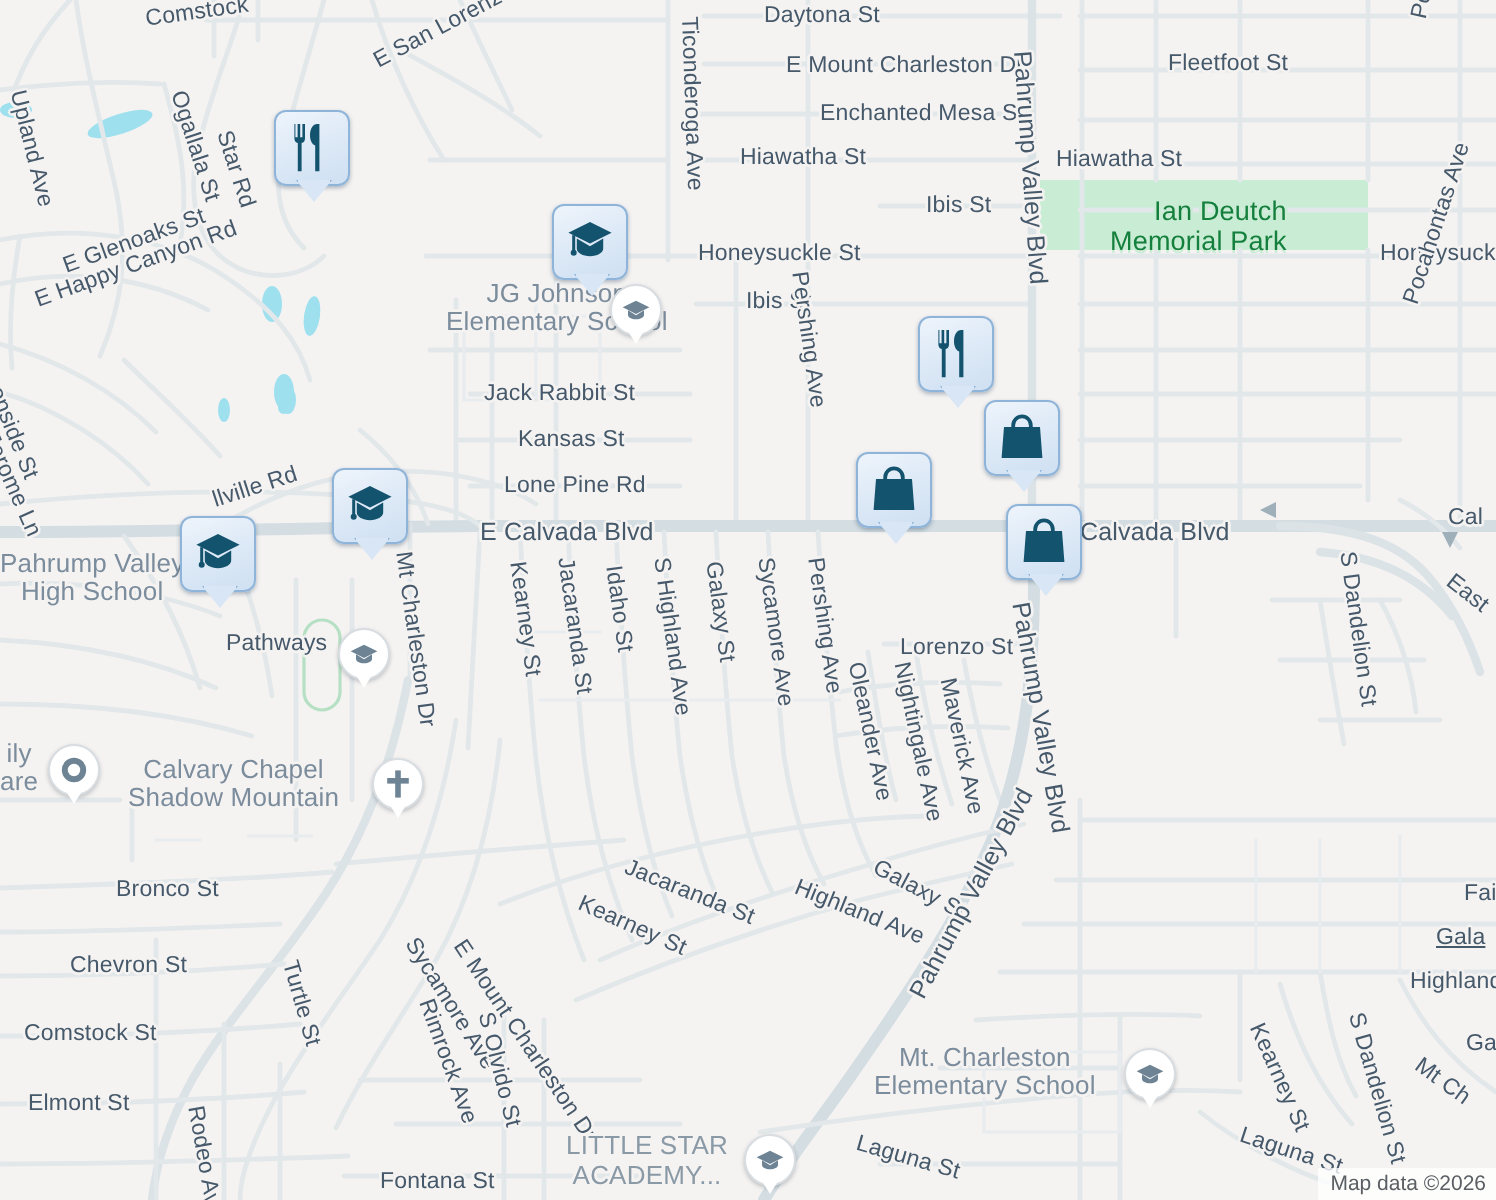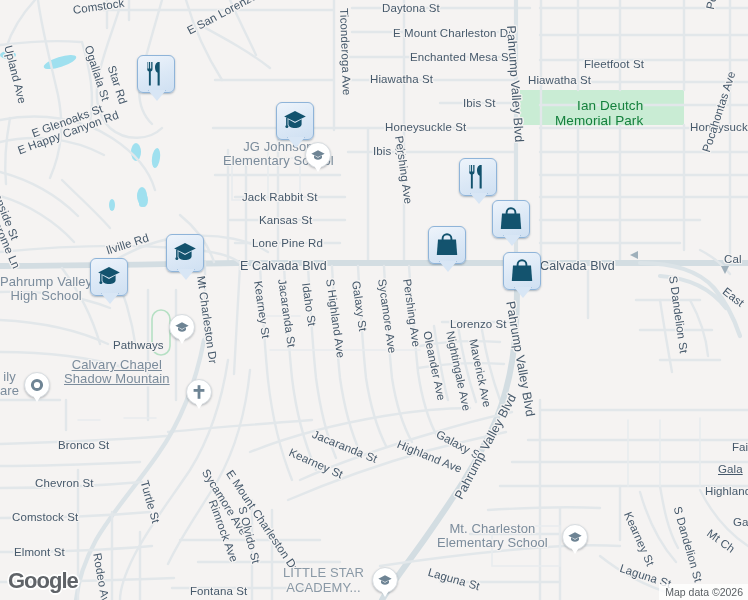--- a/index.html
+++ b/index.html
@@ -299,34 +299,34 @@
     <g>
       <path class="rt" d="M232 158 H300 V200 H232 Z"></path>
       <path class="rt" d="M268 150 V200"></path>
       <path class="rt" d="M492 526 H560 V566 H492 Z"></path>
     </g>
   </svg>
 
   <div id="streetLabels">
       <div class="lbl" style="left: 72px; top: 4px; transform: rotate(-8deg);">Comstock</div>
       <div class="lbl" style="left: 382px; top: 2px; transform: rotate(0deg);">Daytona St</div>
-      <div class="lbl" style="left: 584px; top: 26px; transform: rotate(0deg); margin-top: 32px;">Fleetfoot St</div>
+      <div class="lbl" style="left: 584px; top: 26px; transform: rotate(0deg);">Fleetfoot St</div>
       <div class="lbl" style="left: 704px; top: 8px; transform: rotate(-78deg);">Pocahontas Ave</div>
       <div class="lbl" style="left: 185px; top: 26px; transform: rotate(-28deg);">E San Lorenzo St</div>
       <div class="lbl" style="left: 393px; top: 27px; transform: rotate(0deg);">E Mount Charleston Dr</div>
       <div class="lbl" style="left: 94px; top: 44px; transform: rotate(72deg);">Ogallala St</div>
       <div class="lbl" style="left: 410px; top: 51px; transform: rotate(0deg);">Enchanted Mesa St</div>
       <div class="lbl" style="left: 350px; top: 8px; transform: rotate(88deg);">Ticonderoga Ave</div>
       <div class="lbl big" style="left: 518px; top: 25px; transform: rotate(86deg);">Pahrump Valley Blvd</div>
       <div class="lbl" style="left: 370px; top: 73px; transform: rotate(0deg);">Hiawatha St</div>
       <div class="lbl" style="left: 528px; top: 74px; transform: rotate(0deg);">Hiawatha St</div>
       <div class="lbl" style="left: 117px; top: 64px; transform: rotate(72deg);">Star Rd</div>
       <div class="lbl" style="left: 14px; top: 44px; transform: rotate(76deg);">Upland Ave</div>
       <div class="lbl" style="left: 463px; top: 97px; transform: rotate(0deg);">Ibis St</div>
-      <div class="lbl" style="left: 349px; top: 121px; transform: rotate(0deg); margin-left: 36px;">Honeysuckle St</div>
+      <div class="lbl" style="left: 349px; top: 121px; transform: rotate(0deg);">Honeysuckle St</div>
       <div class="lbl" style="left: 690px; top: 121px; transform: rotate(0deg);">Honeysuckl</div>
       <div class="lbl" style="left: 30px; top: 128px; transform: rotate(-20deg);">E Glenoaks St</div>
       <div class="lbl" style="left: 16px; top: 145px; transform: rotate(-20deg);">E Happy Canyon Rd</div>
       <div class="lbl" style="left: 373px; top: 145px; transform: rotate(0deg);">Ibis St</div>
       <div class="lbl" style="left: 405px; top: 135px; transform: rotate(82deg);">Pershing Ave</div>
       <div class="lbl" style="left: 242px; top: 191px; transform: rotate(0deg);">Jack Rabbit St</div>
       <div class="lbl" style="left: 0px; top: 185px; transform: rotate(68deg);">Ironside St</div>
       <div class="lbl" style="left: 700px; top: 150px; transform: rotate(-72deg);">Pocahontas Ave</div>
       <div class="lbl" style="left: 259px; top: 214px; transform: rotate(0deg);">Kansas St</div>
       <div class="lbl" style="left: 0px; top: 215px; transform: rotate(66deg);">Jerome Ln</div>
@@ -343,21 +343,21 @@
       <div class="lbl" style="left: 312px; top: 282px; transform: rotate(82deg);">Idaho St</div>
       <div class="lbl" style="left: 336px; top: 278px; transform: rotate(82deg);">S Highland Ave</div>
       <div class="lbl" style="left: 362px; top: 280px; transform: rotate(82deg);">Galaxy St</div>
       <div class="lbl" style="left: 388px; top: 278px; transform: rotate(82deg);">Sycamore Ave</div>
       <div class="lbl" style="left: 413px; top: 278px; transform: rotate(82deg);">Pershing Ave</div>
       <div class="lbl" style="left: 450px; top: 318px; transform: rotate(0deg);">Lorenzo St</div>
       <div class="lbl" style="left: 433px; top: 330px; transform: rotate(78deg);">Oleander Ave</div>
       <div class="lbl" style="left: 456px; top: 330px; transform: rotate(78deg);">Nightingale Ave</div>
       <div class="lbl" style="left: 479px; top: 338px; transform: rotate(78deg);">Maverick Ave</div>
       <div class="lbl big" style="left: 517px; top: 300px; transform: rotate(80deg);">Pahrump Valley Blvd</div>
-      <div class="lbl" style="left: 113px; top: 316px; transform: rotate(0deg); margin-top: 23px;">Pathways</div>
+      <div class="lbl" style="left: 113px; top: 316px; transform: rotate(0deg);">Pathways</div>
       <div class="lbl" style="left: 58px; top: 439px; transform: rotate(0deg);">Bronco St</div>
       <div class="lbl" style="left: 315px; top: 428px; transform: rotate(22deg);">Jacaranda St</div>
       <div class="lbl" style="left: 292px; top: 446px; transform: rotate(24deg);">Kearney St</div>
       <div class="lbl" style="left: 440px; top: 428px; transform: rotate(28deg);">Galaxy St</div>
       <div class="lbl" style="left: 400px; top: 438px; transform: rotate(22deg);">Highland Ave</div>
       <div class="lbl big" style="left: 452px; top: 495px; transform: rotate(-62deg);">Pahrump Valley Blvd</div>
       <div class="lbl" style="left: 210px; top: 467px; transform: rotate(58deg);">Sycamore Ave</div>
       <div class="lbl" style="left: 35px; top: 477px; transform: rotate(0deg);">Chevron St</div>
       <div class="lbl" style="left: 150px; top: 479px; transform: rotate(74deg);">Turtle St</div>
       <div class="lbl" style="left: 234px; top: 468px; transform: rotate(56deg);">E Mount Charleston Dr</div>
@@ -375,21 +375,21 @@
       <div class="lbl" style="left: 430px; top: 566px; transform: rotate(16deg);">Laguna St</div>
       <div class="lbl" style="left: 622px; top: 562px; transform: rotate(18deg);">Laguna St</div>
       <div class="lbl" style="left: 190px; top: 585px; transform: rotate(0deg);">Fontana St</div>
       <div class="lbl" style="left: 733px; top: 516px; transform: rotate(0deg);">Galaxy</div>
     </div>
   <div id="placeLabels">
       <div class="lbl poi" style="left: 223px; top: 140px;">JG Johnson
 Elementary School</div>
       <div class="lbl poi" style="left: 0px; top: 275px;">Pahrump Valley
 High School</div>
-      <div class="lbl poi" style="left: 64px; top: 358px; text-decoration: underline;">Calvary Chapel
+      <div class="lbl poi" style="left: 64px; top: 378px;">Calvary Chapel
 Shadow Mountain</div>
       <div class="lbl poi" style="left: 437px; top: 522px;">Mt. Charleston
 Elementary School</div>
       <div class="lbl acad" style="left: 283px; top: 565px;">LITTLE STAR
 ACADEMY...</div>
       <div class="lbl park" style="left: 555px; top: 98px;">Ian Deutch
 Memorial Park</div>
       <div class="lbl poi" style="left: 0px; top: 370px;">ily
 are</div>
     </div>
@@ -453,16 +453,15 @@
       <div class="cpoi" style="left: 562px; top: 524px;"><span class="circ"></span><span class="nub"></span><span><svg width="16" height="16" viewBox="0 0 24 24">
             <path d="M12 5 L2 10 L12 15 L22 10 Z" fill="#6e8494"></path>
             <path d="M6 12.2 v3.6 c0 1.8 2.7 3.2 6 3.2 s6-1.4 6-3.2 v-3.6 L12 16 Z" fill="#6e8494"></path>
           </svg></span></div>
       <div class="cpoi" style="left: 372px; top: 567px;"><span class="circ"></span><span class="nub"></span><span><svg width="16" height="16" viewBox="0 0 24 24">
             <path d="M12 5 L2 10 L12 15 L22 10 Z" fill="#6e8494"></path>
             <path d="M6 12.2 v3.6 c0 1.8 2.7 3.2 6 3.2 s6-1.4 6-3.2 v-3.6 L12 16 Z" fill="#6e8494"></path>
           </svg></span></div>
     </div>
 
-  <div id="gLogo">Google</div>
   <div id="attrib">Map data ©2026</div>
 
 </div>
 
 </body></html>

